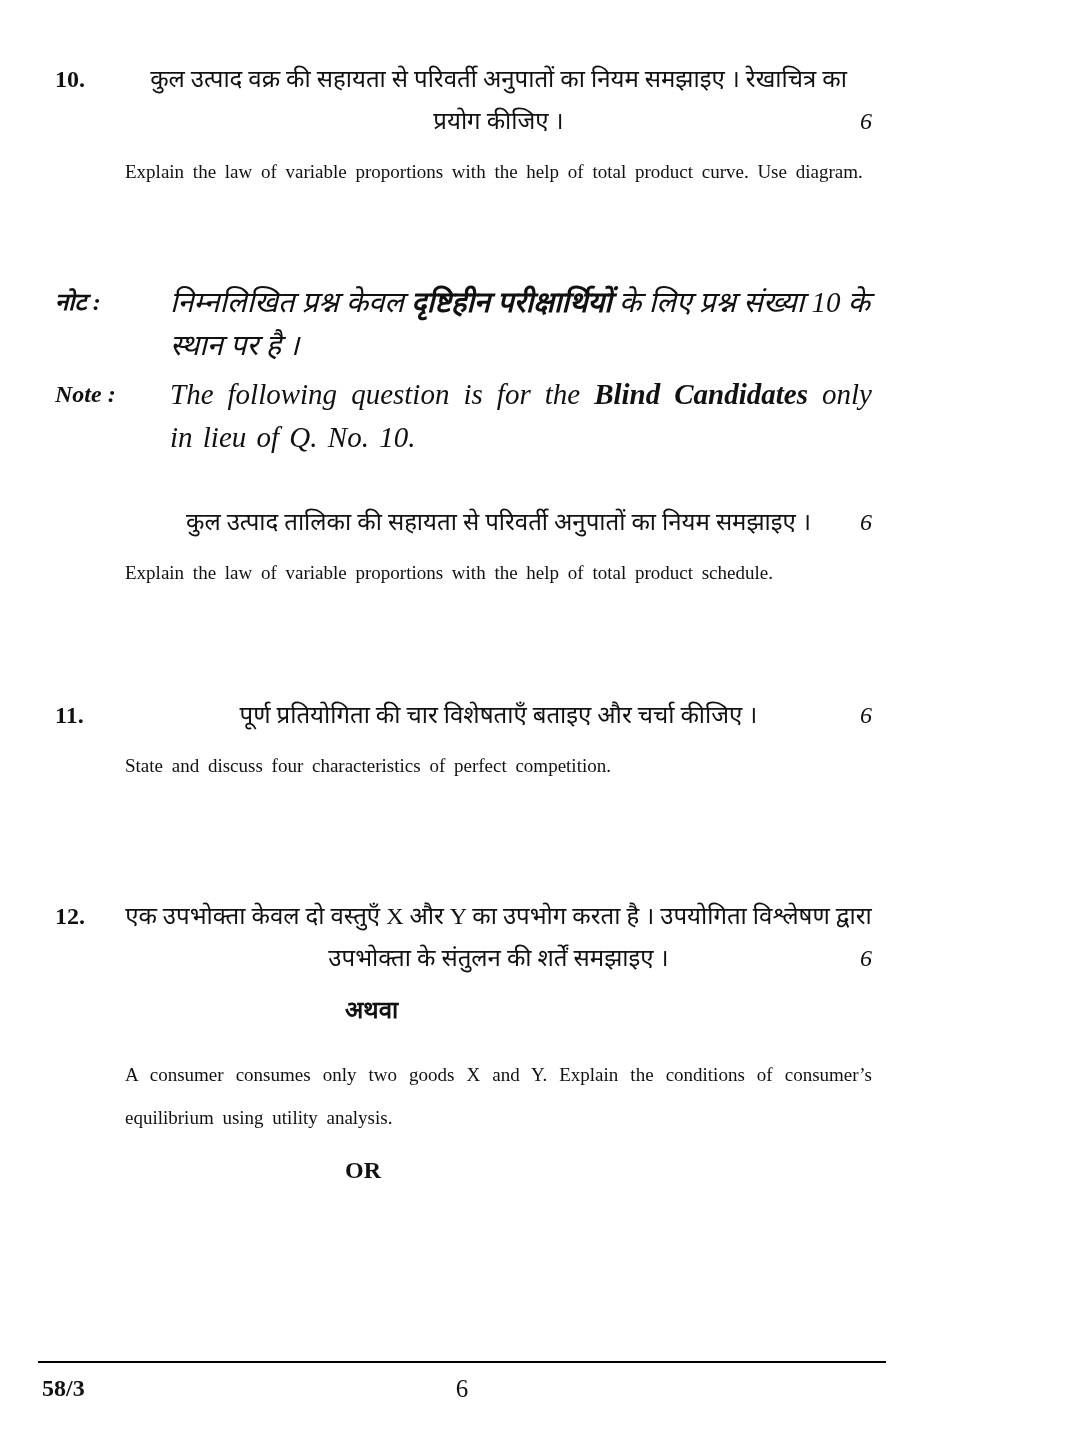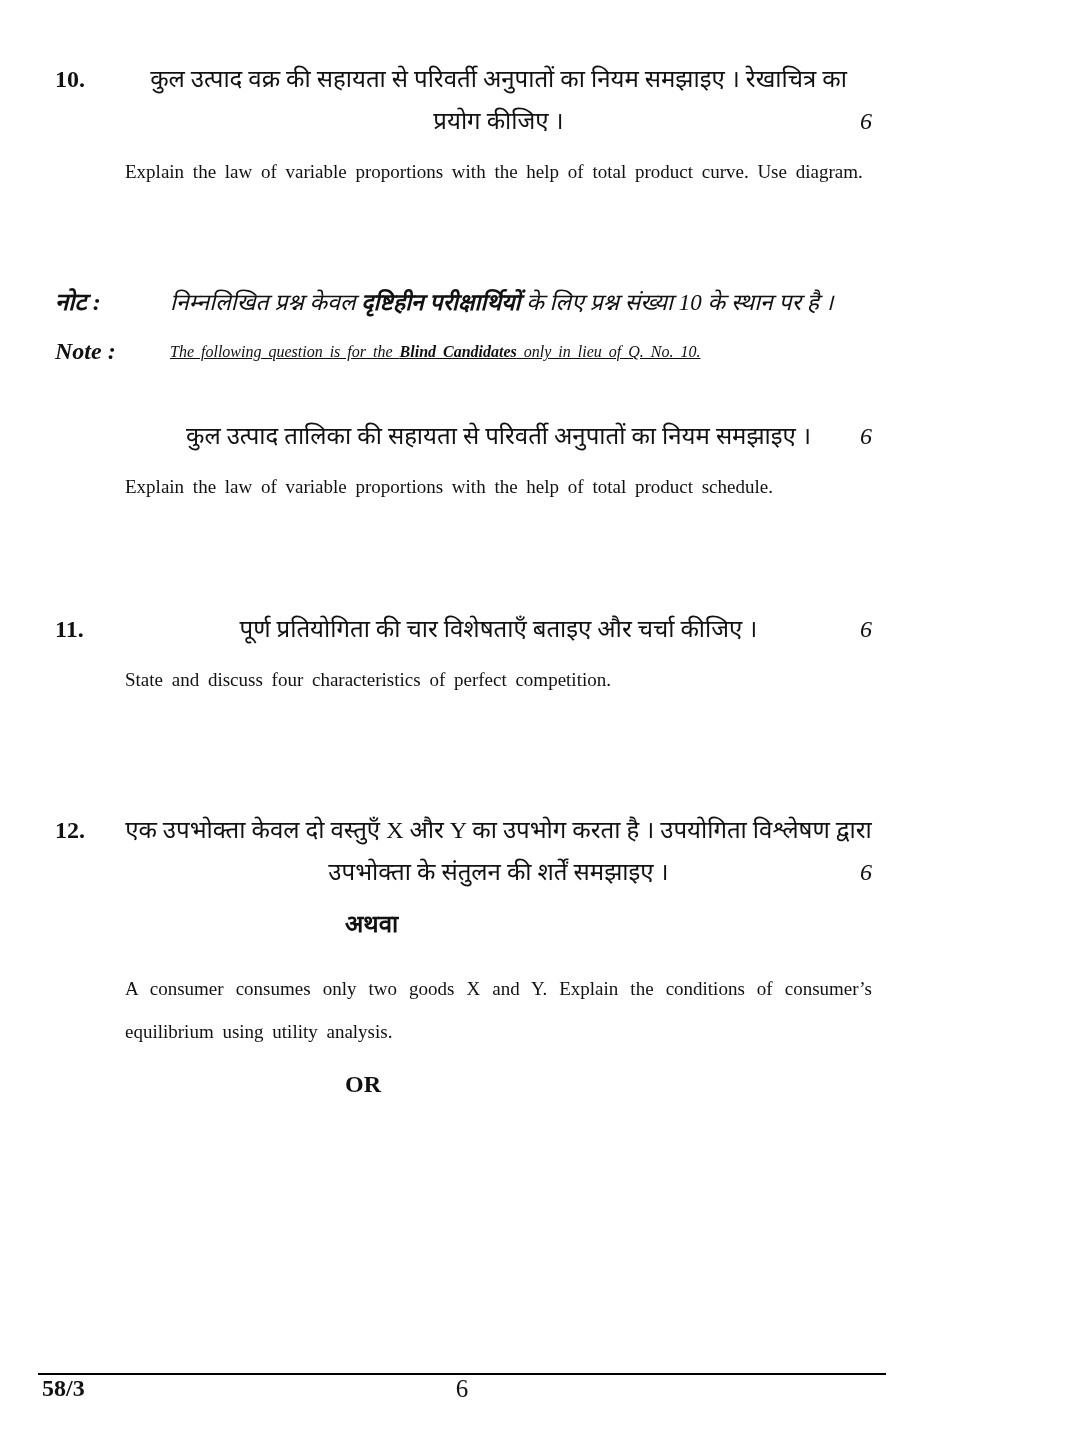--- a/index.html
+++ b/index.html
@@ -75,47 +75,47 @@
     font-style: italic;
     font-size: 24px;
     line-height: 43px;
   }
   .note-text {
     flex: 1;
     min-width: 0;
     font-style: italic;
   }
   .note-text .hindi-note {
-    font-size: 23px;
+    font-size: 29px;
     line-height: 43px;
   }
   .note-text .english-note {
-    font-size: 16px;
+    font-size: 29px;
     line-height: 43px;
     text-align: justify;
     word-spacing: 3px;
-    text-decoration: underline;
   }
   .bold-seg {
     font-weight: bold;
   }
   .or-heading {
     font-weight: bold;
     font-size: 24px;
     line-height: 42px;
     margin-left: 220px;
     margin-top: 10px;
     margin-bottom: 10px;
   }
   .footer {
     position: absolute;
     left: 38px;
     right: 38px;
     bottom: 36px;
     border-top: 2px solid #000000;
+    padding-top: 12px;
   }
   .footer-inner {
     position: relative;
     height: 34px;
   }
   .footer-code {
     position: absolute;
     left: 4px;
     top: 0;
     font-weight: bold;

